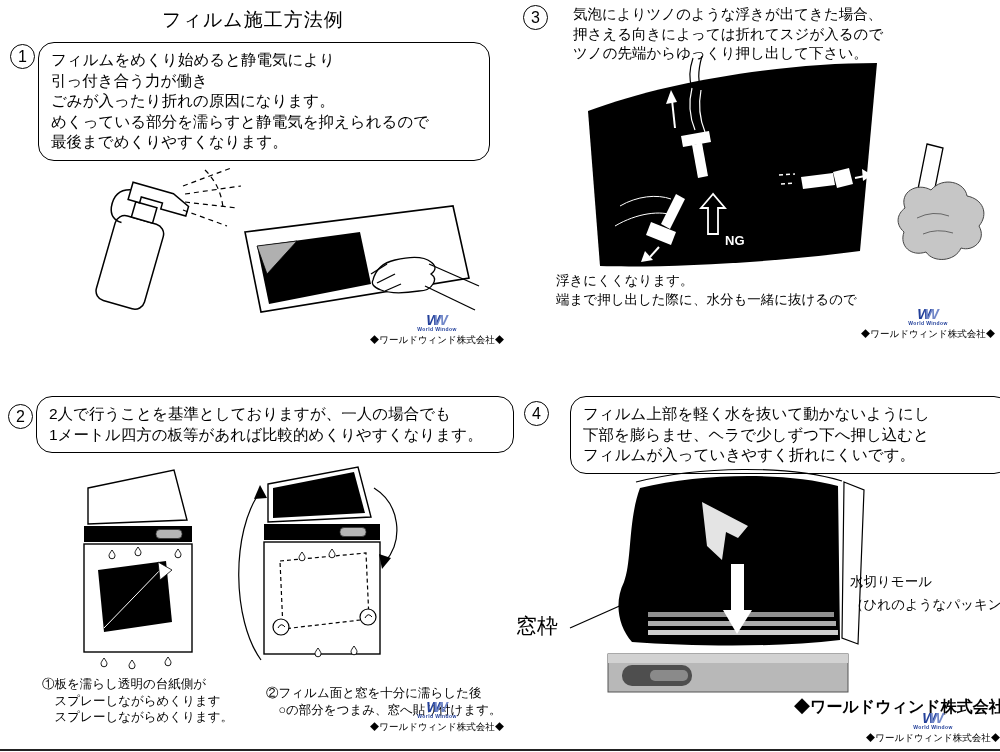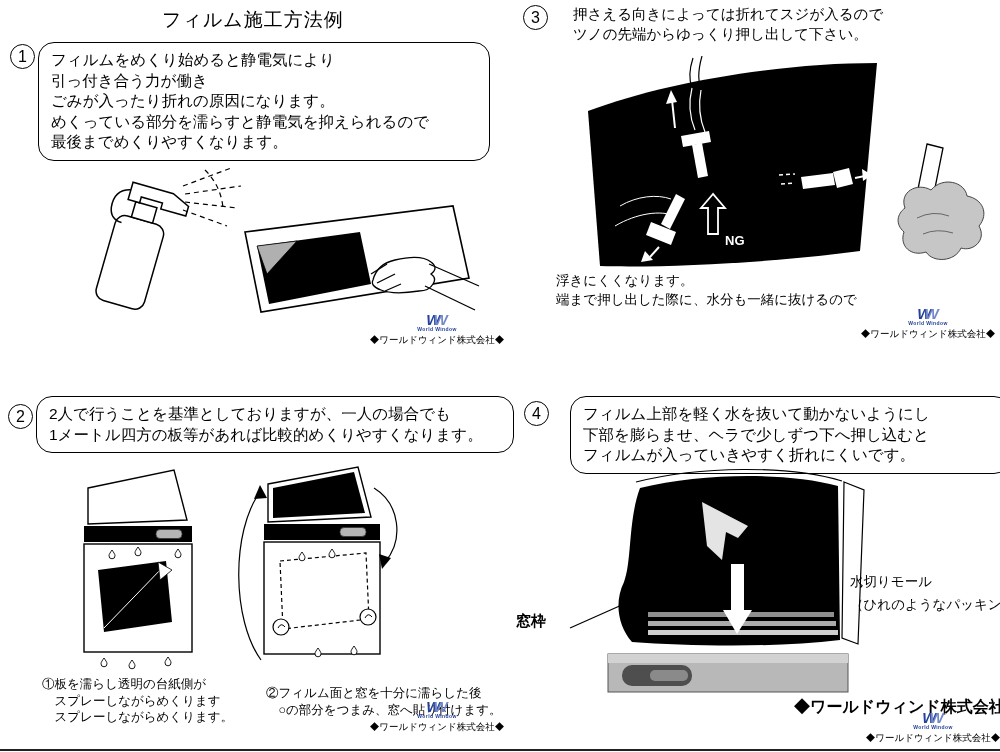--- a/index.html
+++ b/index.html
@@ -15,21 +15,21 @@
   .txt div,.note div,.cap div{white-space:nowrap}
   .note{font-size:13.5px;line-height:18.5px}
   .cap{font-size:12.5px;line-height:16.5px}
   .stamp{display:flex;flex-direction:column;align-items:center}
   .logo{text-align:center;color:#23409a;font-weight:bold;line-height:12px}
   .logo .w1{font-size:15px;font-style:italic}
   .logo .w2{font-size:15px;font-style:italic;margin-left:-7px;color:#7288c9}
   .logo-sub{font-size:5px;color:#23409a;letter-spacing:.4px;line-height:6px}
   .stamp-text{font-size:9.5px;margin-top:2px;white-space:nowrap}
   .bigco{font-size:16px;font-weight:bold;white-space:nowrap}
-  .lbl{font-size:15px;font-weight:bold;white-space:nowrap}
+  .lbl{font-size:21px;font-weight:normal;white-space:nowrap}
   .lbl2{font-size:13.5px;white-space:nowrap}
   .rule{background:#222;height:2px}
 </style>
 </head>
 <body>
 
 <div id="screen">
 
   <div class="abs title" style="left:162px;top:7px">フィルム施工方法例</div>
 
@@ -72,20 +72,21 @@
   <div class="abs stamp" style="left:362px;top:314px;width:150px">
     <div class="logo">
       <span class="w1">W</span><span class="w2">W</span>
       <div class="logo-sub">World Window</div>
     </div>
     <div class="stamp-text">◆ワールドウィンド株式会社◆</div>
   </div>
 
   <div class="abs cnum" style="left:523px;top:5px">3</div>
   <div class="abs txt" style="left:573px;top:5px">
+    <div>気泡によりツノのような浮きが出てきた場合、</div>
     <div>押さえる向きによっては折れてスジが入るので</div>
     <div>ツノの先端からゆっくり押し出して下さい。</div>
   </div>
 
   <svg class="abs" style="left:575px;top:56px" width="420" height="216" viewBox="0 0 420 216">
     <path d="M13,55 C90,26 205,7 302,7 L285,195 C205,206 95,212 25,210 Z" fill="#000"></path>
     <g fill="none" stroke-width="1.2">
       <path d="M118,2 C114,14 114,24 117,32" stroke="#000"></path>
       <path d="M127,0 C123,14 123,26 126,34" stroke="#000"></path>
       <path d="M117,32 C113,48 115,62 120,74" stroke="#fff"></path>

